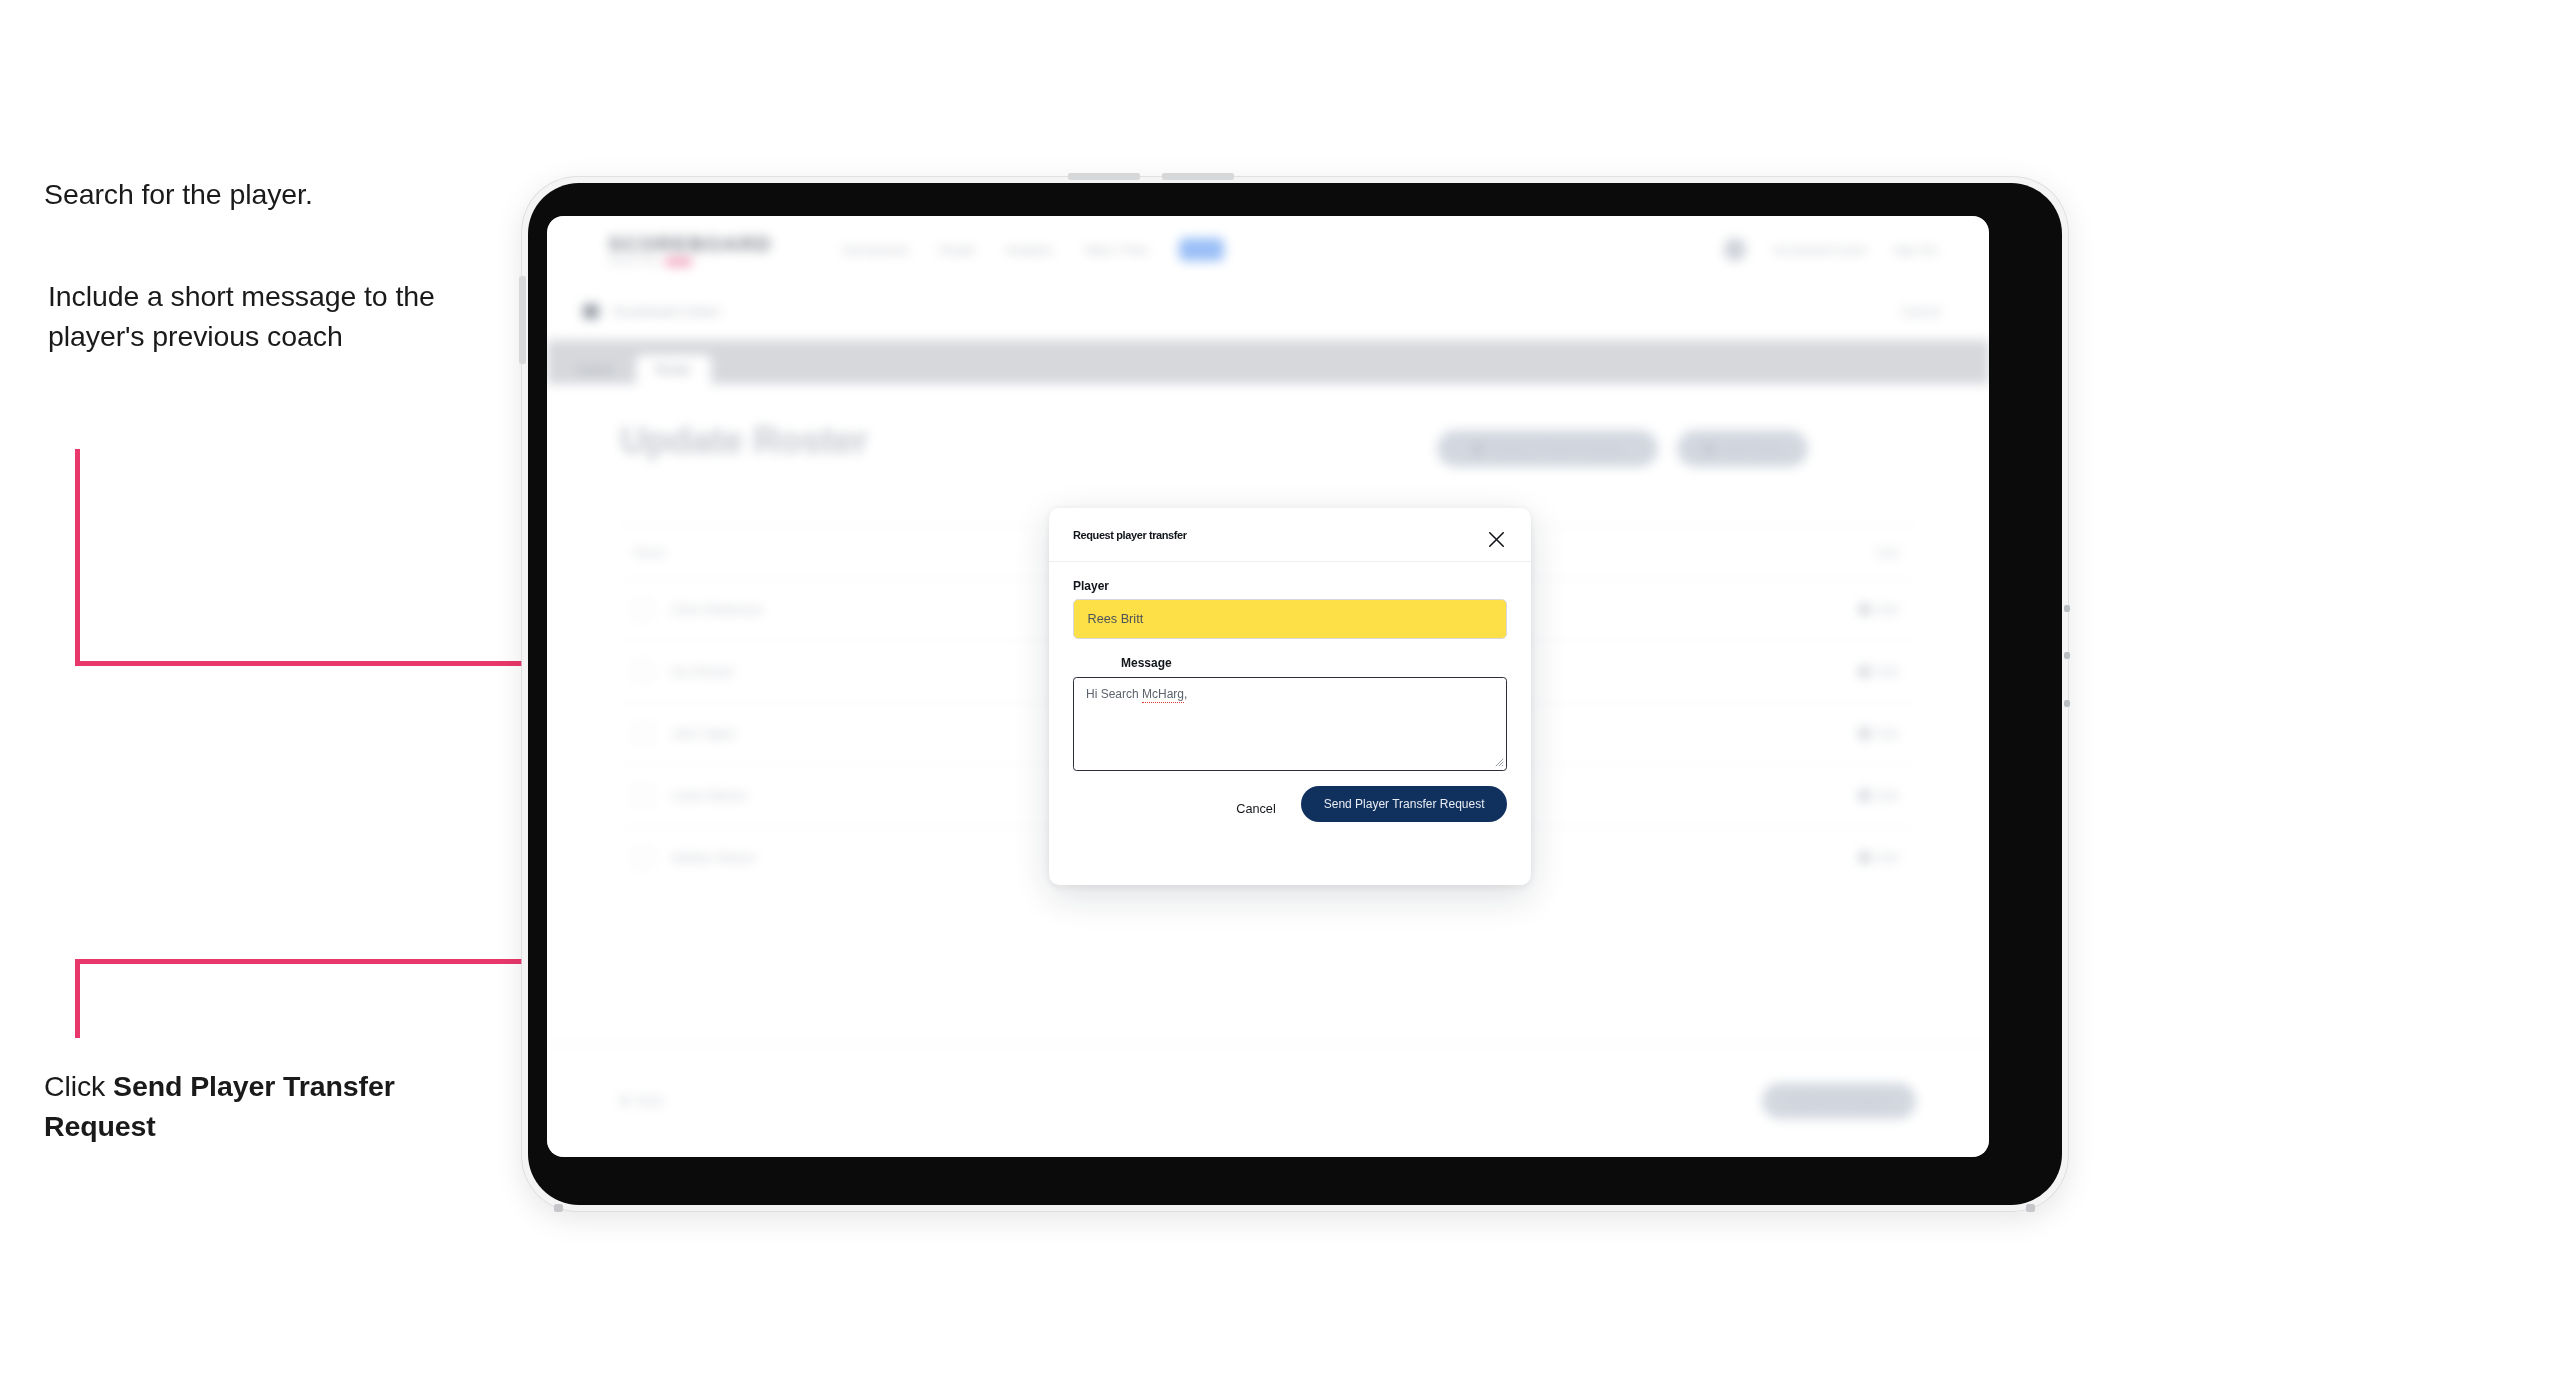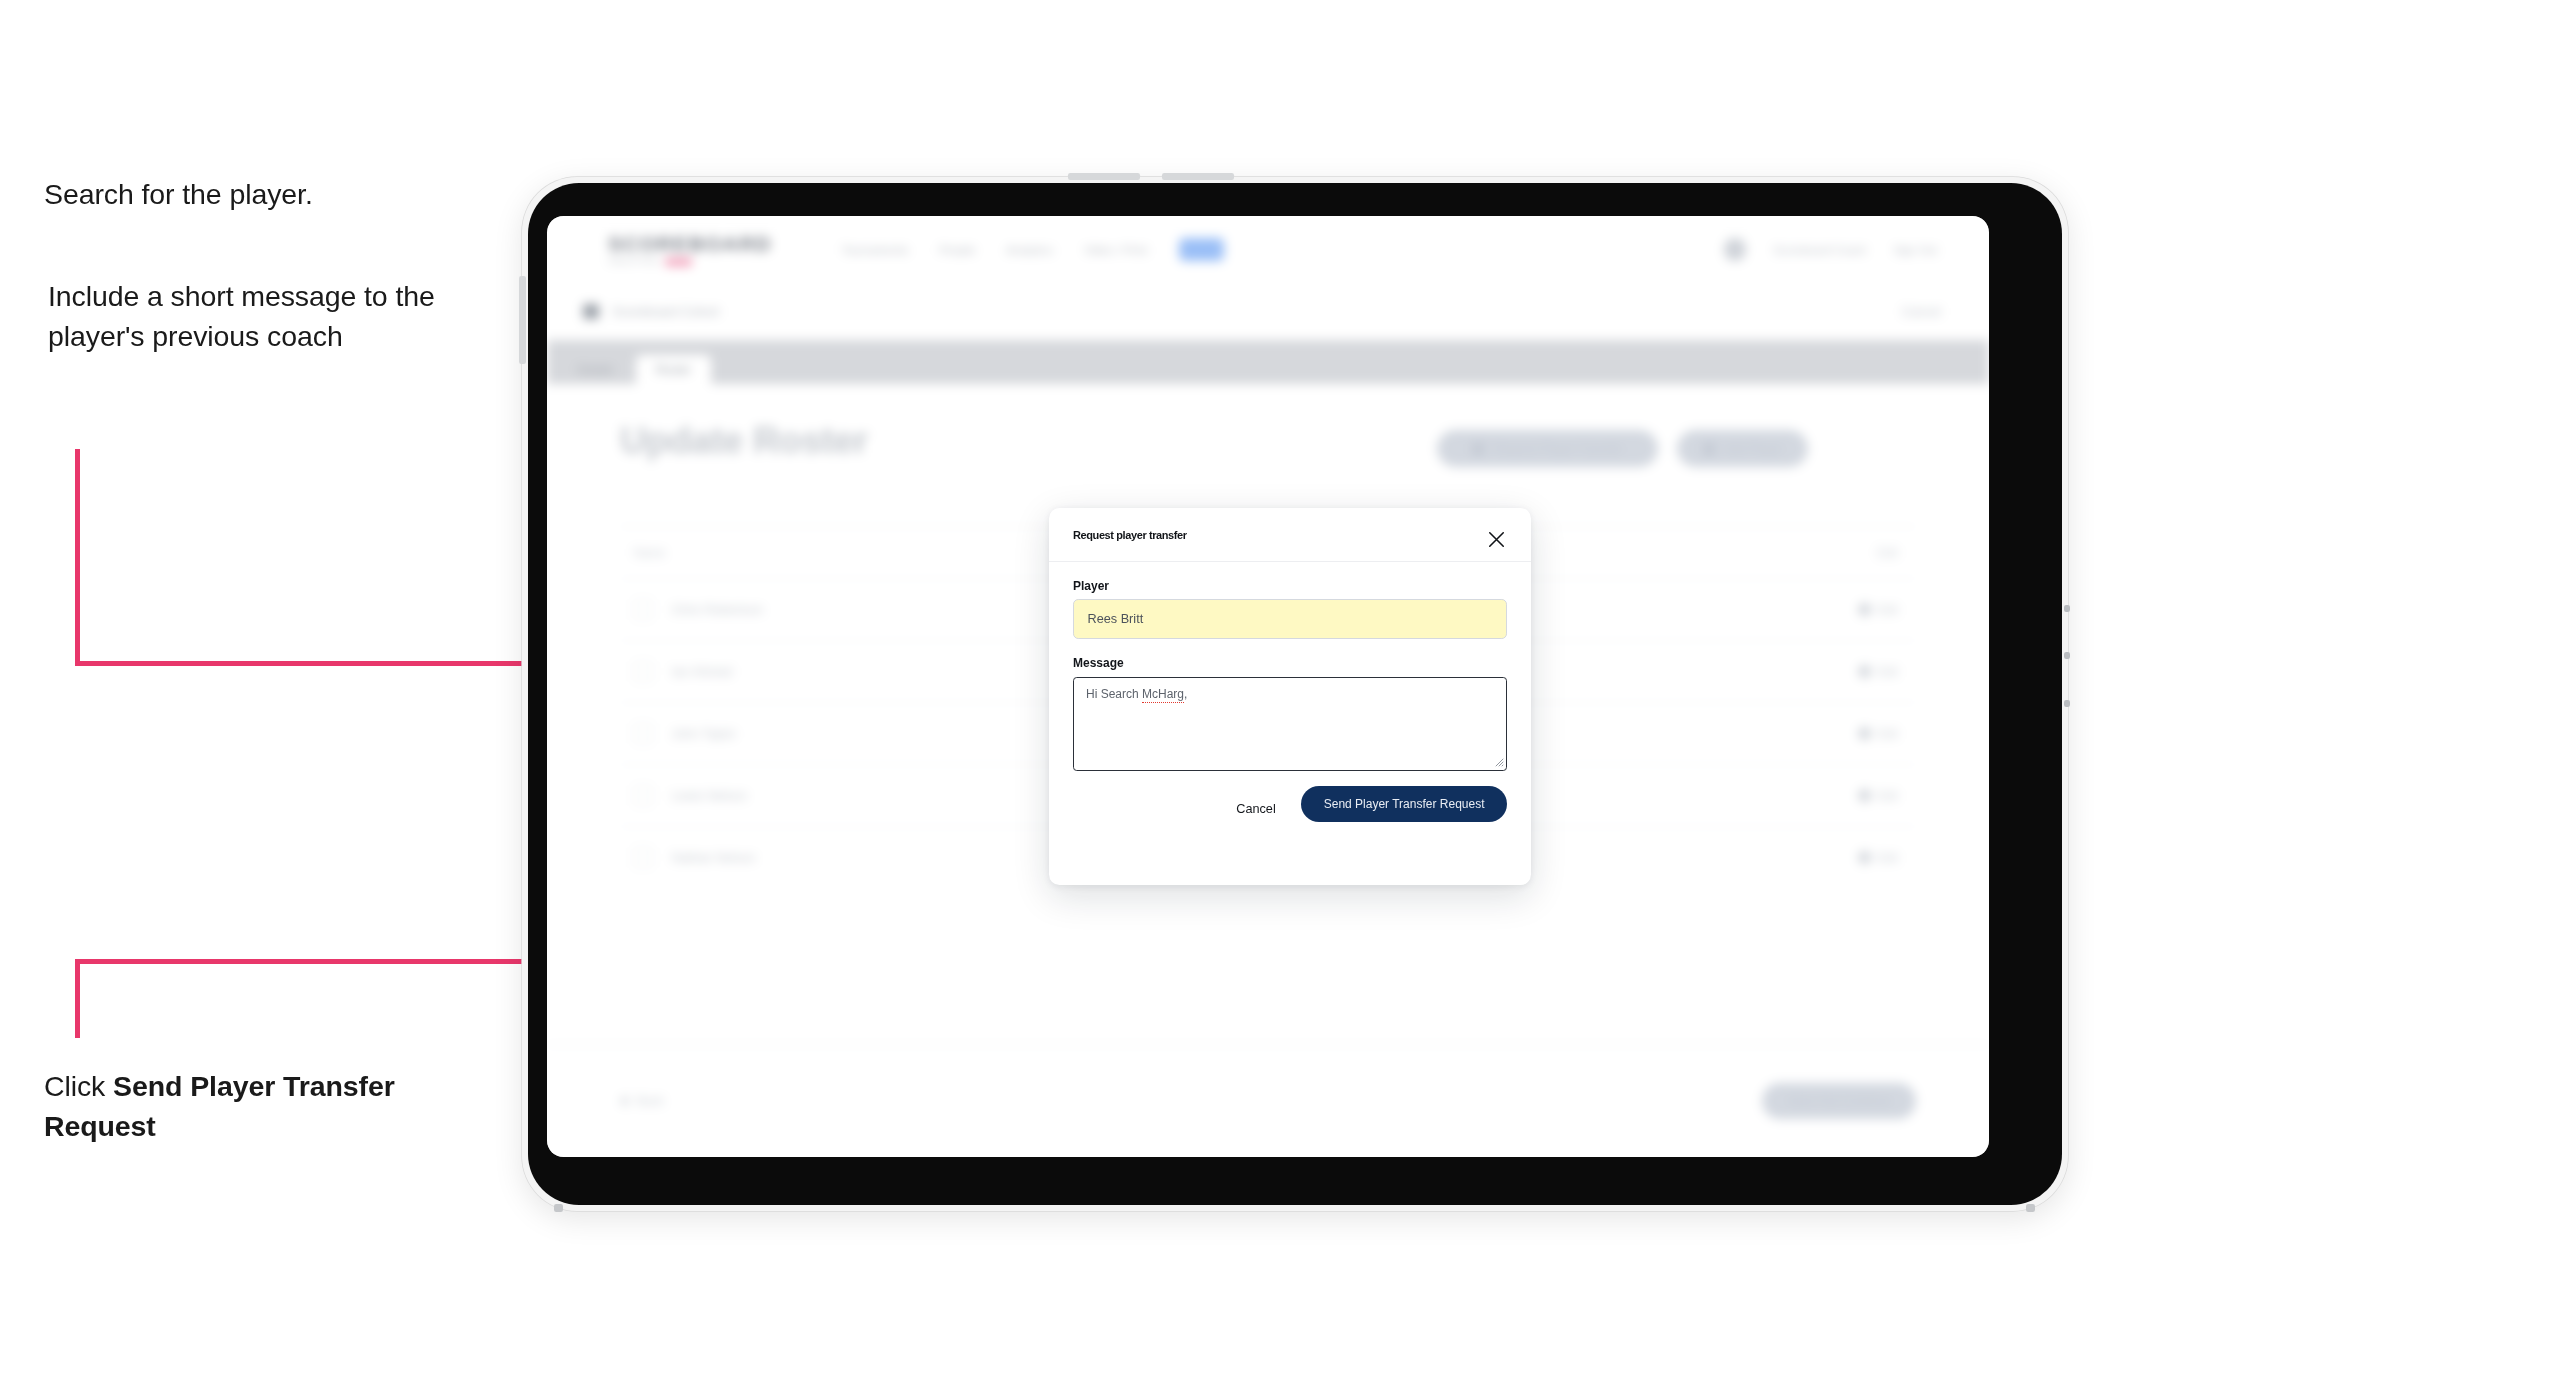--- a/index.html
+++ b/index.html
@@ -438,31 +438,31 @@
   .field-label {
     font-size: 12px;
     font-weight: 700;
     color: #12151a;
     margin-bottom: 6.7px;
   }
   #player-input {
     width: 100%;
     box-sizing: border-box;
     height: 40px;
-    background: #fef9c3;
+    background: #fde047;
     border: 0.7px solid #d5d9df;
     border-radius: 5.2px;
     padding: 0 13.5px;
     font-size: 12.7px;
     color: #4c525b;
     font-family: "Liberation Sans", sans-serif;
     display: flex;
     align-items: center;
   }
-  #message-label { margin-top: 16.5px; }
+  #message-label { margin-top: 16.5px; margin-left: 48px; }
   #message-input {
     position: relative;
     width: 100%;
     box-sizing: border-box;
     height: 94px;
     background: #ffffff;
     border: 0.7px solid #2b3039;
     border-radius: 3.7px;
     padding: 7.5px 12px;
     font-size: 12px;

